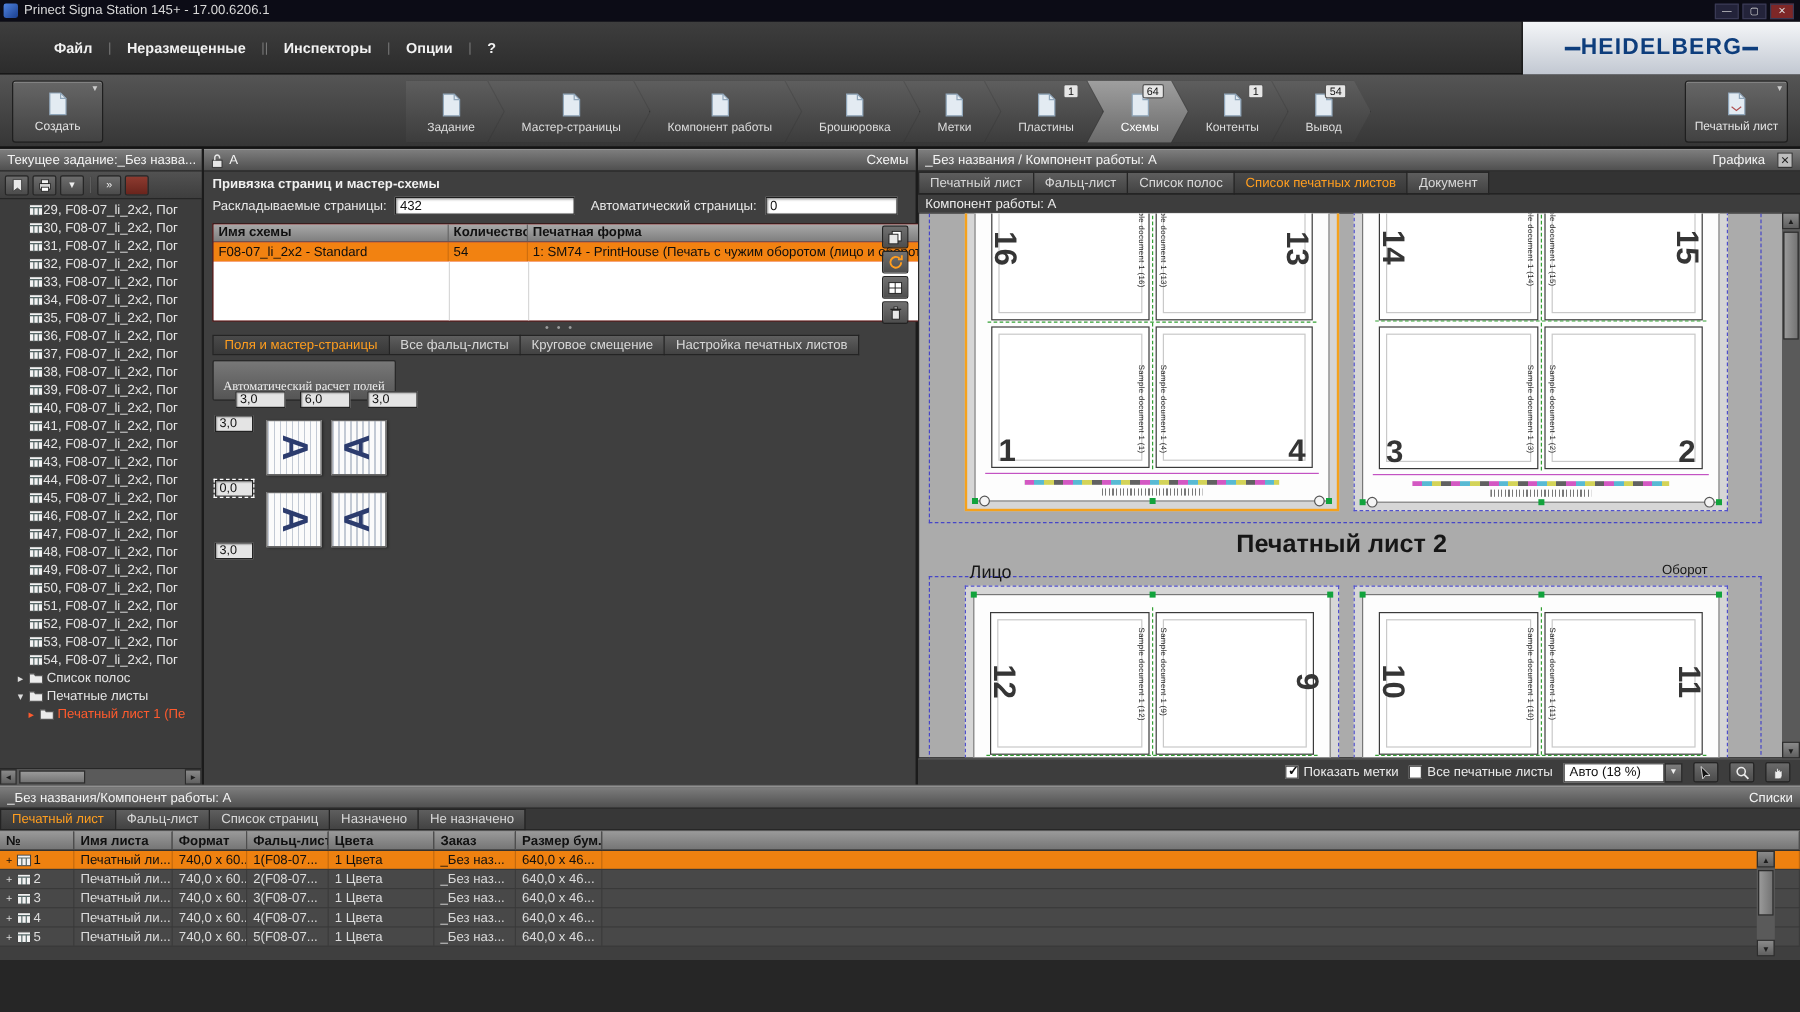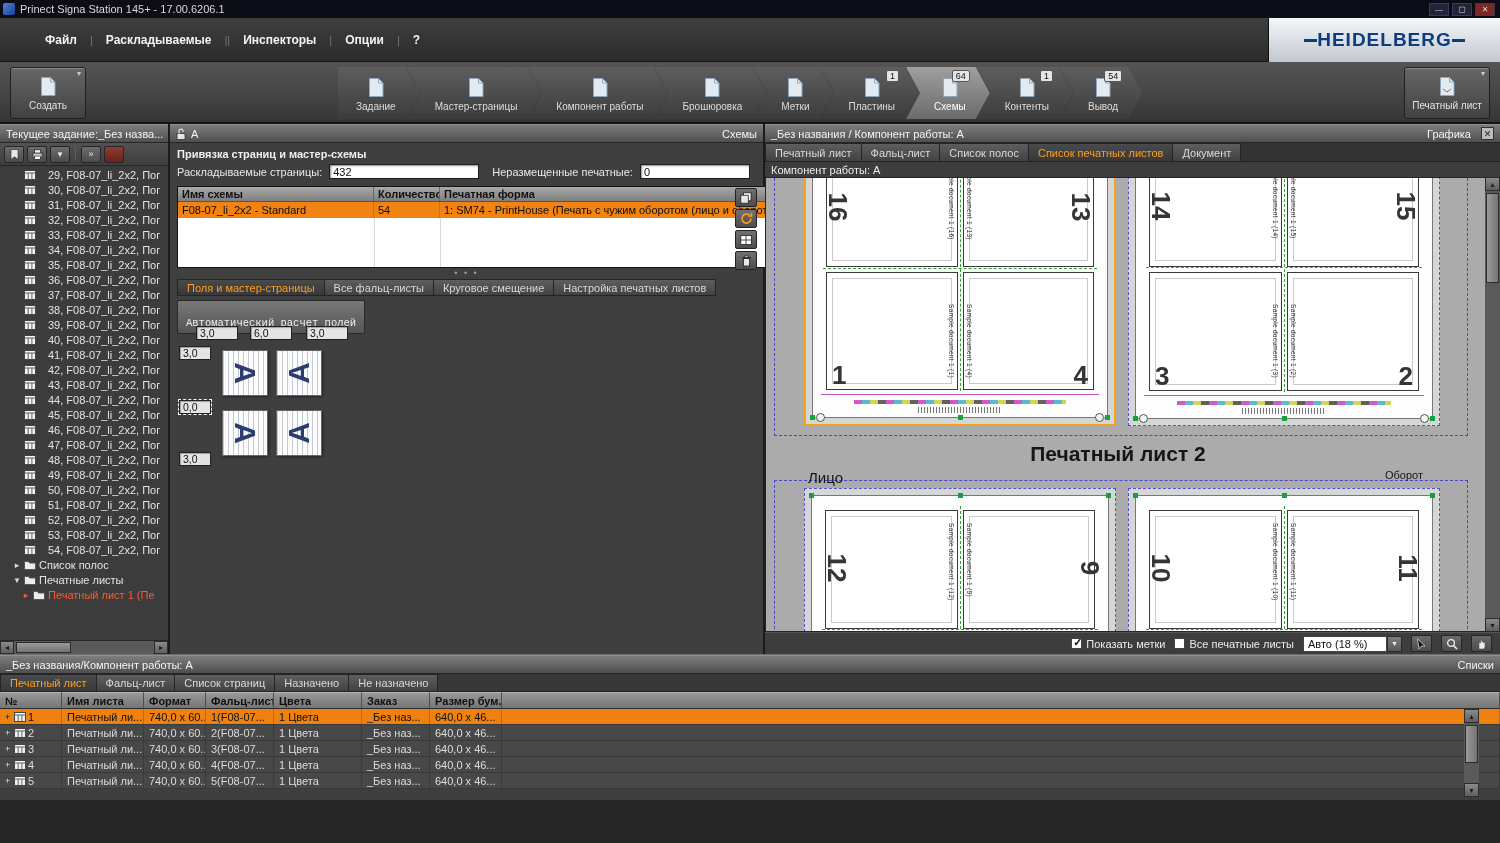--- a/index.html
+++ b/index.html
@@ -55,21 +55,21 @@
 .sc-thumb.v{position:absolute;top:2px;left:1px;right:1px;height:90px;width:auto;background:linear-gradient(90deg,#9a9a9a,#747474);border:1px solid #2d2d2d}
 .sc-thumb.v.small{height:38px}
 
 
 .left-panel{position:absolute;left:0;top:124px;width:170px;height:530px;background:#3c3c3c;border-right:2px solid #1b1b1b;display:flex;flex-direction:column}
 .left-toolbar{height:23px;background:linear-gradient(#525252,#3e3e3e);border-bottom:1px solid #262626;display:flex;align-items:center;gap:3px;padding:0 4px}
 .tool-ico{min-width:20px;height:17px;padding:0 2px;background:linear-gradient(#6d6d6d,#4b4b4b);border:1px solid #262626;border-radius:2px;display:flex;align-items:center;justify-content:center;gap:1px;color:#eee;font-size:9px}
 .tool-ico.stop{background:linear-gradient(#8e3b30,#69241c)}
 .tool-sep{width:1px;height:14px;background:#262626;border-right:1px solid #5d5d5d;margin:0 2px}
 .job-tree{flex:1;overflow:hidden;padding-top:1px}
-.tree-item{display:flex;align-items:center;gap:12px;height:15px;padding-left:24px;font-size:11px;color:#e4e4e4;white-space:nowrap}
+.tree-item{display:flex;align-items:center;gap:0;height:15px;padding-left:24px;font-size:11px;color:#e4e4e4;white-space:nowrap}
 .tree-item.folder{padding-left:13px;gap:3px}
 .tree-item.subitem{padding-left:22px;color:#ff5b2e;gap:3px}
 .expander{font-size:9px;color:#dcdcdc;width:8px;text-align:center}
 .subitem .expander{color:#ff5b2e}
 .hscroll{height:14px;background:#4a4a4a;border-top:1px solid #272727;display:flex;align-items:stretch}
 
 
 .middle-panel{position:absolute;left:170px;top:124px;width:595px;height:530px;background:#3f3f3f;border-right:2px solid #1b1b1b}
 .mp-body{position:absolute;left:0;top:19px;right:0;bottom:0}
 .section-title{position:absolute;left:7px;top:5px;font-size:11px;font-weight:bold;color:#f0f0f0}
@@ -81,21 +81,21 @@
 .scheme-thead{display:flex;height:15px;background:linear-gradient(#a9a9a9,#7f7f7f);border-bottom:1px solid #555}
 .scheme-thead>div{font-size:11px;font-weight:bold;color:#101010;padding:0 4px;border-right:1px solid #666;overflow:hidden;white-space:nowrap;display:flex;align-items:center}
 .sc-name{width:196px;flex:0 0 auto}.sc-count{width:66px;flex:0 0 auto}.sc-form{flex:1;min-width:0}
 .scheme-row{display:flex;height:16px;background:#f28211}
 .scheme-row>div{font-size:11px;color:#0e0e0e;padding:0 4px;overflow:hidden;white-space:nowrap;display:flex;align-items:center;border-right:1px solid rgba(0,0,0,.15)}
 .scheme-body{position:absolute;left:0;top:31px;right:0;bottom:0;background-color:#fff;background-image:linear-gradient(#d8d8d8,#d8d8d8),linear-gradient(#d8d8d8,#d8d8d8);background-repeat:no-repeat;background-size:1px 100%,1px 100%;background-position:196px 0,262px 0}
 .side-btns{position:absolute;left:565px;top:45px;display:flex;flex-direction:column;gap:2px}
 .side-btn{width:22px;height:19px;background:linear-gradient(#707070,#4d4d4d);border:1px solid #232323;border-radius:2px;display:flex;align-items:center;justify-content:center}
 .splitter{position:absolute;left:0;right:0;top:127px;height:6px;display:flex;align-items:center;justify-content:center;color:#9d9d9d;font-size:9px;letter-spacing:2px}
 .mtabs{position:absolute;left:7px;top:136px;display:flex}
-.auto-btn{position:absolute;left:7px;top:157px;height:30px;padding:16px 8px;background:linear-gradient(#787878,#555);border:1px solid #292929;border-radius:2px;color:#eee;font-size:10.5px;font-family:Liberation Mono, monospace}
+.auto-btn{position:absolute;left:7px;top:157px;height:30px;padding:16px 8px;background:linear-gradient(#787878,#555);border:1px solid #292929;border-radius:2px;color:#eee;font-size:10.5px;font-family:Liberation Serif, serif}
 .margin-grid{position:absolute;left:8px;top:180px;width:220px;height:170px}
 .mg-input{position:absolute;width:42px;height:14px;background:#e4e4e4;border:1px solid #222;box-shadow:inset 1px 1px 1px rgba(0,0,0,.3);font-size:10.5px;color:#111;display:flex;align-items:center;padding:0 3px}
 .mg-input.focused{outline:1px dashed #fff}
 .mg-top0{left:18px;top:3px}.mg-top1{left:72px;top:3px}.mg-top2{left:128px;top:3px}
 .mg-left0{left:1px;top:23px;width:32px}.mg-left1{left:1px;top:77px;width:32px}.mg-left2{left:1px;top:129px;width:32px}
 .thumb{position:absolute;width:46px;height:46px;background:#fbfbfb;border:1px solid #666;box-shadow:1px 1px 2px rgba(0,0,0,.45);background-image:repeating-linear-gradient(90deg,rgba(90,110,140,.35) 0 1px,transparent 1px 5px);display:flex;align-items:center;justify-content:center;overflow:hidden}
 .thumb0{left:44px;top:27px}.thumb1{left:98px;top:27px}.thumb2{left:44px;top:87px}.thumb3{left:98px;top:87px}
 .thumb-letter{font-size:30px;font-weight:bold;color:#2c3c6e}
 .rot0{transform:rotate(90deg)}.rot1{transform:rotate(-90deg)}
 
@@ -203,21 +203,21 @@
       <div class="winbtn">—</div>
       <div class="winbtn">▢</div>
       <div class="winbtn close">✕</div>
     </div>
   </div>
 
   <div class="menubar">
     <div class="menu-items">
         <span class="menu-item">Файл</span>
         <span class="menu-sep">|</span>
-        <span class="menu-item">Раскладываемые</span>
+        <span class="menu-item">Неразмещенные</span>
         <span class="menu-sep">|</span>
         <span class="menu-sep">|</span>
         <span class="menu-item">Инспекторы</span>
         <span class="menu-sep">|</span>
         <span class="menu-item">Опции</span>
         <span class="menu-sep">|</span>
         <span class="menu-item">?</span>
       </div>
     <div class="logo">
       <span class="logo-line"></span>
@@ -692,21 +692,21 @@
           </svg>
         </span>
       <span>A</span>
       <span class="ph-right">Схемы</span>
     </div>
     <div class="mp-body">
       <div class="section-title">Привязка страниц и мастер-схемы</div>
       <div class="fields-row">
         <span class="flabel">Раскладываемые страницы:</span>
         <input class="textbox w150" value="432" style="">
-        <span class="flabel" style="margin-left:6px">Неразмещенные печатные:</span>
+        <span class="flabel" style="margin-left:6px">Автоматический страницы:</span>
         <input class="textbox w110" value="0" style="">
       </div>
       <div class="scheme-table">
         <div class="scheme-thead">
           <div class="sc-name">Имя схемы</div>
           <div class="sc-count">Количество</div>
           <div class="sc-form">Печатная форма</div>
         </div>
         <div class="scheme-row">
           <div class="sc-name">F08-07_li_2x2 - Standard</div>

